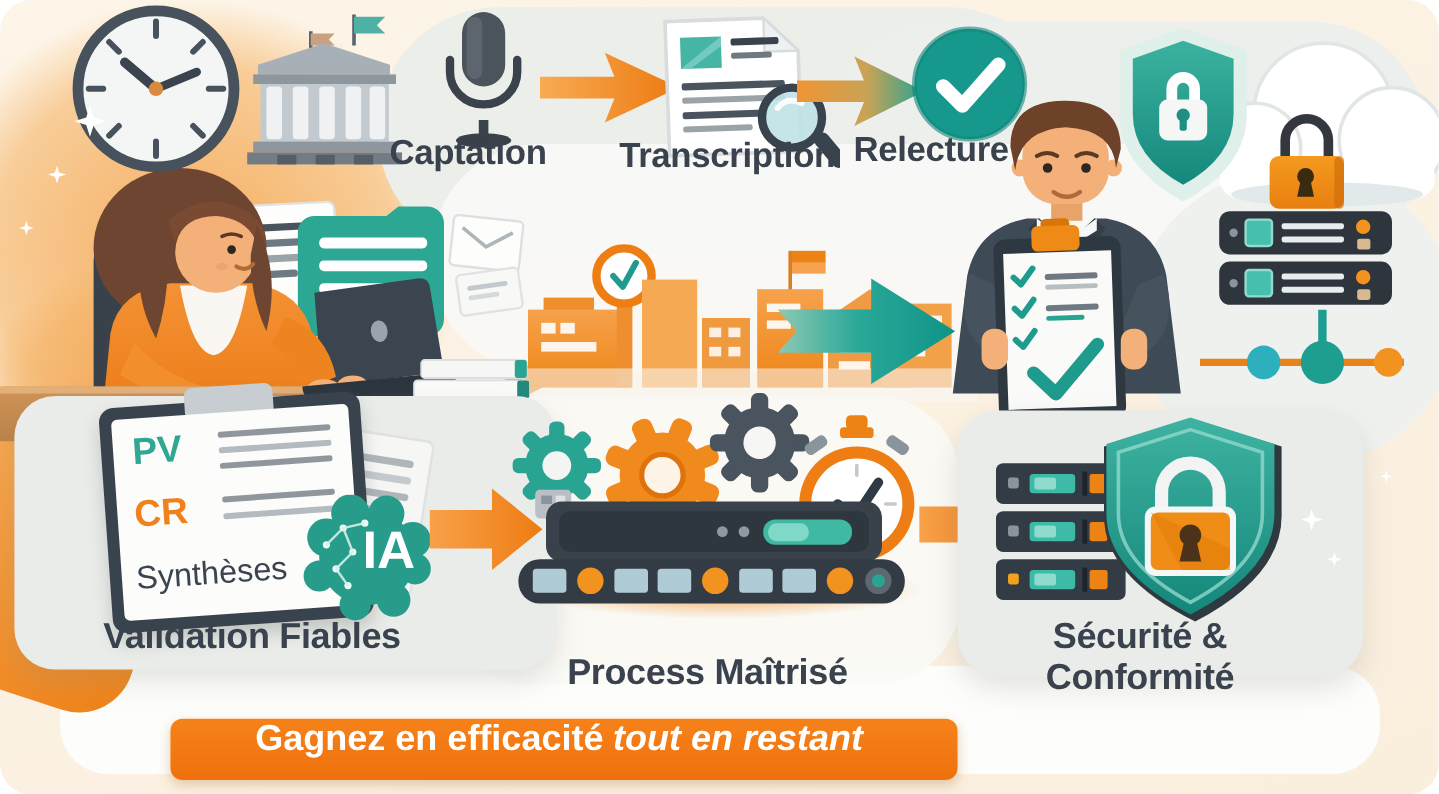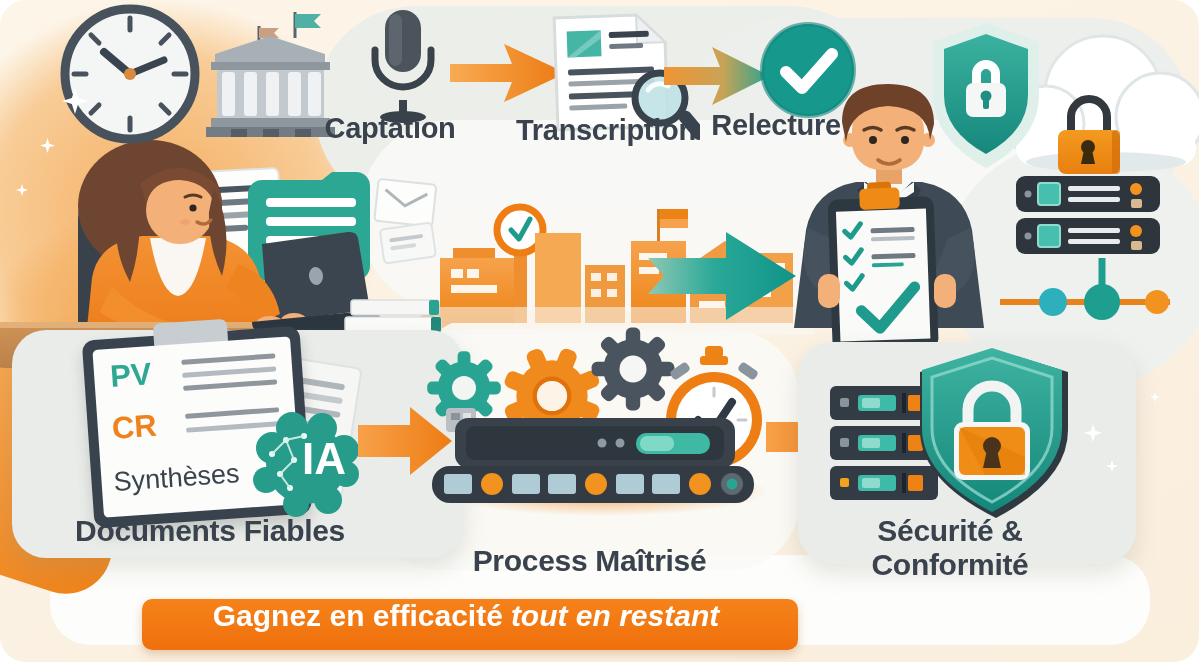--- a/index.html
+++ b/index.html
@@ -473,21 +473,21 @@
       </g>
       <g stroke="#d4f0e9" stroke-width="2" fill="none" opacity=".9">
         <path d="M22,42 L36,28 L54,24"></path>
             <path d="M30,62 L44,48 L36,28"></path>
             <path d="M30,62 L40,76"></path>
       </g>
     </svg>
     <span class="abs" style="left:52px;top:22px;font-size:44px;font-weight:700;color:#ffffff;">IA</span>
   </div>
 
-  <div class="label section-label" style="left:60px;top:514px;width:300px;">Documents Fiables</div>
+  <div class="label section-label" style="left:60px;top:514px;width:300px;">Validation Fiables</div>
 
   <div class="abs" style="left:358px;top:405px;width:96px;height:72px;">
     <svg width="96" height="72" viewBox="0 0 96 72">
       <defs>
             <linearGradient id="oa3" x1="0" y1="0" x2="1" y2="0">
         <stop offset="0" stop-color="#f8a14a"></stop>
               <stop offset="1" stop-color="#ed7c12"></stop>
             </linearGradient>
           </defs>
       <path d="M0,20 H52 V2 L94,36 L52,70 V52 H0 Z" fill="url(#oa3)"></path>

